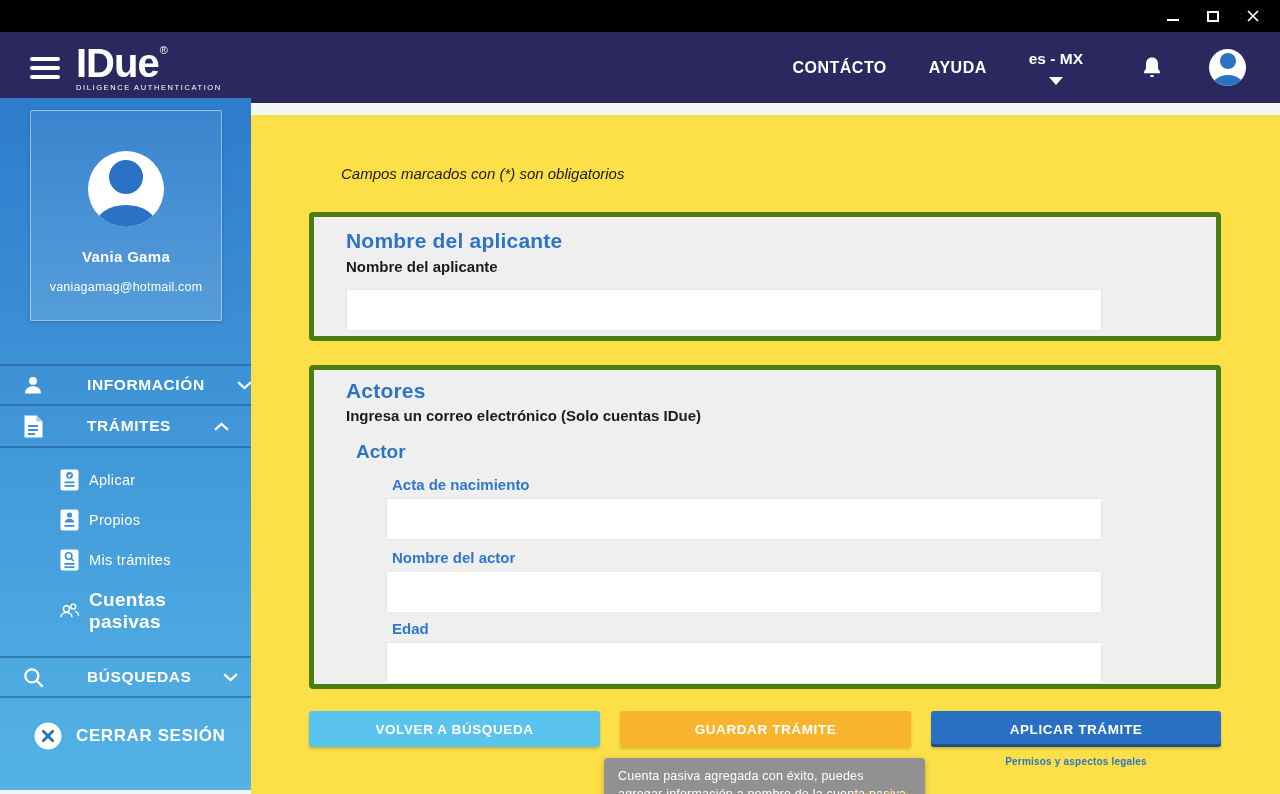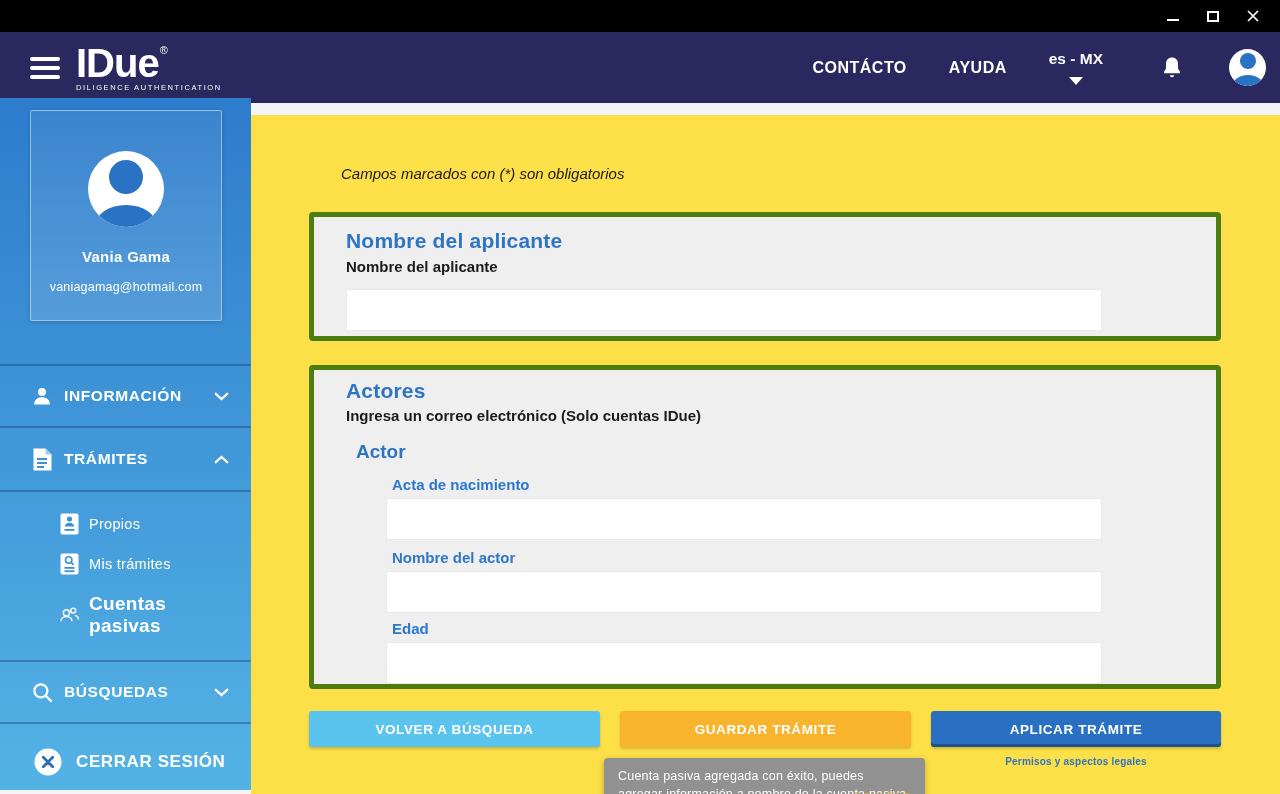--- a/index.html
+++ b/index.html
@@ -16,21 +16,21 @@
   
   .header { position:absolute; left:0; top:32px; width:1280px; height:71px; background:#2a285e;
             display:flex; align-items:center; color:#fff; }
   .hamburger { margin-left:30px; width:30px; cursor:pointer; }
   .hamburger div { height:4px; background:#fff; border-radius:2px; margin:5px 0; }
   .logo { margin-left:16px; line-height:1; }
   .logo-row { display:flex; align-items:flex-start; }
   .logo-brand { font-size:40px; font-weight:bold; letter-spacing:-1px; }
   .logo-reg { font-size:11px; margin-top:2px; margin-left:1px; }
   .logo-tag { font-size:7.5px; letter-spacing:1.6px; margin-top:1px; }
-  .header-right { margin-left:auto; display:flex; align-items:center; padding-right:14px; }
+  .header-right { margin-left:auto; display:flex; align-items:center; padding-right:34px; }
   .nav-link { font-size:16px; font-weight:bold; letter-spacing:0.5px; cursor:pointer; margin-left:42px; }
   .lang { display:flex; align-items:center; gap:9px; font-size:15.5px; font-weight:600;
           margin-left:42px; cursor:pointer;flex-direction:column; }
   .lang-caret { width:0; height:0; border-left:7px solid transparent; border-right:7px solid transparent;
                 border-top:8px solid #fff; }
   .bell { margin-left:58px; cursor:pointer; display:flex; }
   .avatar { width:37px; height:37px; border-radius:50%; background:#fff; position:relative;
             overflow:hidden; margin-left:46px; cursor:pointer; flex:none; }
   .avatar .head { position:absolute; left:50%; transform:translateX(-50%); border-radius:50%; background:#2a72c4; }
   .avatar .body { position:absolute; left:50%; transform:translateX(-50%); border-radius:50%; background:#2a72c4; }
@@ -45,21 +45,21 @@
                   background:linear-gradient(180deg,rgba(255,255,255,0.06),rgba(255,255,255,0.14));
                   box-shadow:0 1px 4px rgba(0,0,0,0.18); text-align:center; }
   .avatar-lg { width:76px; height:76px; border-radius:50%; background:#fff; position:relative;
                overflow:hidden; margin:40px auto 0; }
   .avatar-lg .head { width:34px; height:34px; top:9px; }
   .avatar-lg .body { width:62px; height:42px; bottom:-20px; }
   .profile-name { font-size:15px; font-weight:600; margin-top:21px; letter-spacing:0.3px; }
   .profile-email { font-size:12.5px; margin-top:15px; letter-spacing:0.2px; }
 
   .menu { position:absolute; left:0; top:266px; width:251px; }
-  .menu-row { height:64px; display:flex; align-items:center; padding:0 22px 0 30px; cursor:pointer; }
+  .menu-row { height:42px; display:flex; align-items:center; padding:0 22px 0 21px; cursor:pointer;gap:32px; }
   .bt { border-top:2px solid rgba(26,70,122,0.45); }
   .bb { border-bottom:2px solid rgba(26,70,122,0.45); }
   .menu-icon { width:24px; display:flex; justify-content:center; flex:none; }
   .menu-label { font-size:15.5px; font-weight:bold; letter-spacing:0.6px; margin-left:10px; }
   .menu-chevron { margin-left:auto; display:flex; }
   .submenu { padding:12px 0 14px; }
   .sub-row { display:flex; align-items:center; padding:9px 20px 9px 58px; cursor:pointer; }
   .sub-icon { width:22px; display:flex; justify-content:center; flex:none; }
   .sub-label { font-size:14.5px; margin-left:9px; letter-spacing:0.3px; }
   .sub-active .sub-label { font-weight:bold; font-size:19px; }
@@ -195,20 +195,32 @@
             <path d="M1.8 1.8L7.5 7l5.7-5.2" stroke="#fff" stroke-width="2.3" stroke-linecap="round"></path>
           </svg>
       </span>
     </div>
 
     <div class="submenu">
       <div class="sub-row">
         <span class="sub-icon">
           <svg width="19" height="22" viewBox="0 0 19 22">
               <rect x="0.5" y="0.5" width="18" height="21" rx="2" fill="#fff"></rect>
+              <circle cx="9.5" cy="6.3" r="3.4" fill="#3c90d4"></circle>
+              <path d="M7.9 6.3l1.2 1.2 2-2.2" stroke="#fff" stroke-width="1.3" fill="none"></path>
+              <rect x="4.5" y="12.5" width="10" height="1.8" fill="#3c90d4"></rect>
+              <rect x="4.5" y="16" width="10" height="1.8" fill="#3c90d4"></rect>
+            </svg>
+        </span>
+        <span class="sub-label">Aplicar</span>
+      </div>
+      <div class="sub-row">
+        <span class="sub-icon">
+          <svg width="19" height="22" viewBox="0 0 19 22">
+              <rect x="0.5" y="0.5" width="18" height="21" rx="2" fill="#fff"></rect>
               <circle cx="9.5" cy="6" r="2.6" fill="#3c90d4"></circle>
               <path d="M4.8 13.5c0-2.4 2.1-3.8 4.7-3.8s4.7 1.4 4.7 3.8z" fill="#3c90d4"></path>
               <rect x="4.5" y="16" width="10" height="1.8" fill="#3c90d4"></rect>
             </svg>
         </span>
         <span class="sub-label">Propios</span>
       </div>
       <div class="sub-row">
         <span class="sub-icon">
           <svg width="19" height="22" viewBox="0 0 19 22">

